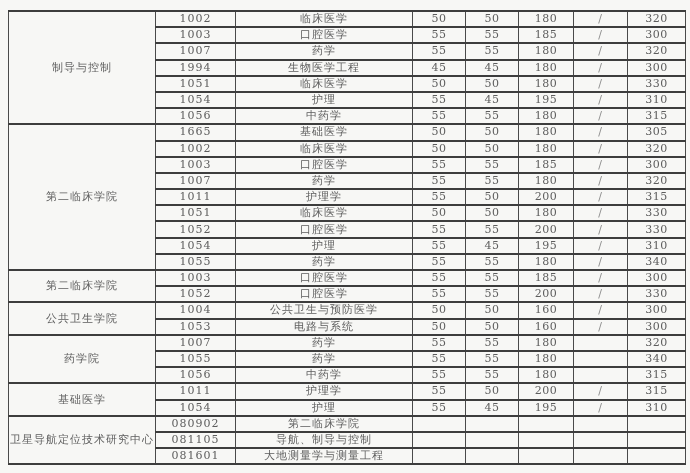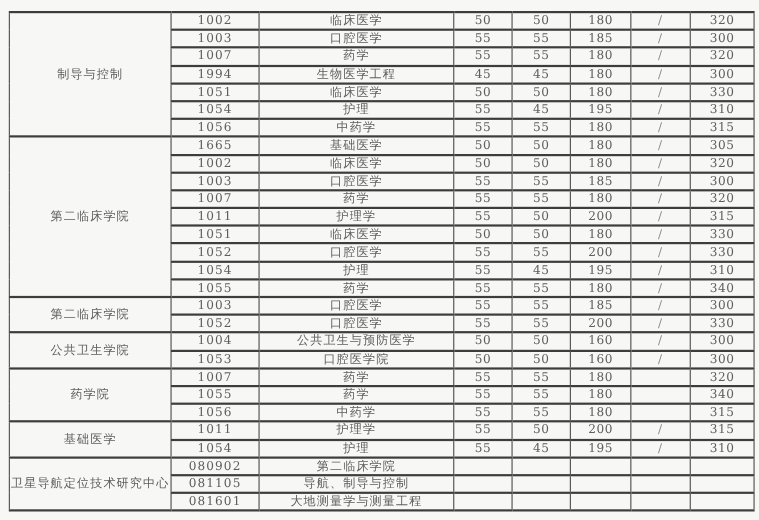--- a/index.html
+++ b/index.html
@@ -237,21 +237,21 @@
           <td>1004</td>
           <td>公共卫生与预防医学</td>
           <td class="num">50</td>
           <td class="num">50</td>
           <td class="num">160</td>
           <td class="slash">/</td>
           <td class="num">300</td>
         </tr>
         <tr>
           <td>1053</td>
-          <td>口腔医学院</td>
+          <td>电路与系统</td>
           <td class="num">50</td>
           <td class="num">50</td>
           <td class="num">160</td>
           <td class="slash">/</td>
           <td class="num">300</td>
         </tr>
         <tr>
           <td rowspan="3">药学院</td>
           <td>1007</td>
           <td>药学</td>

